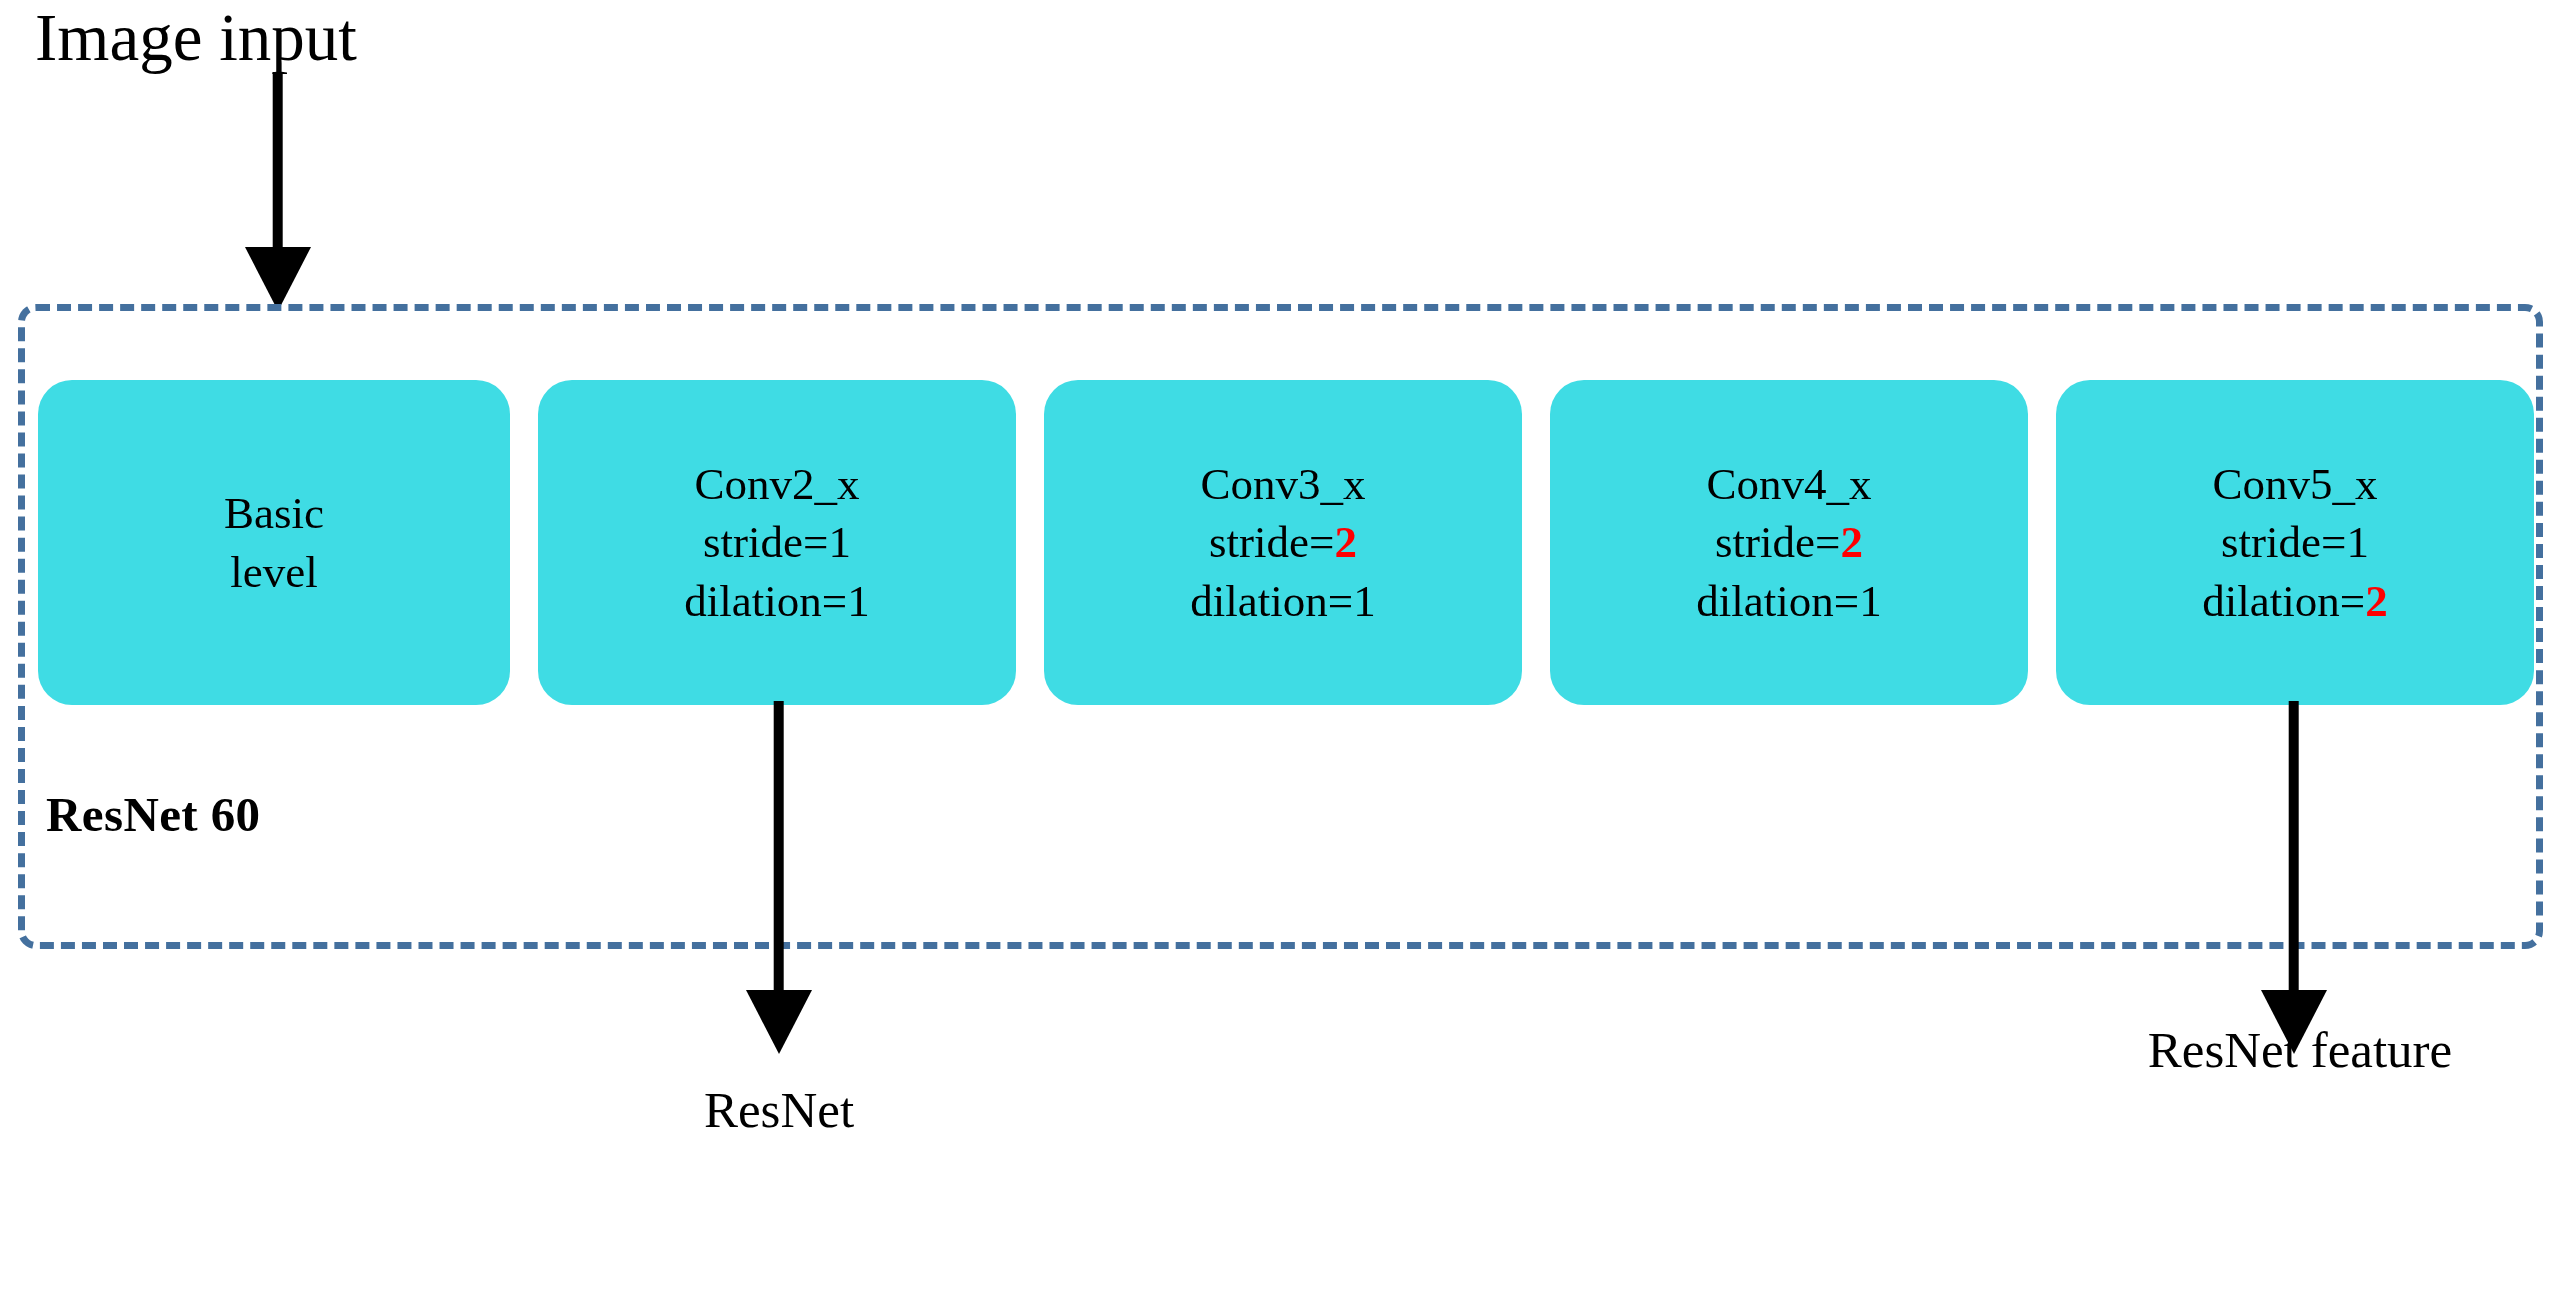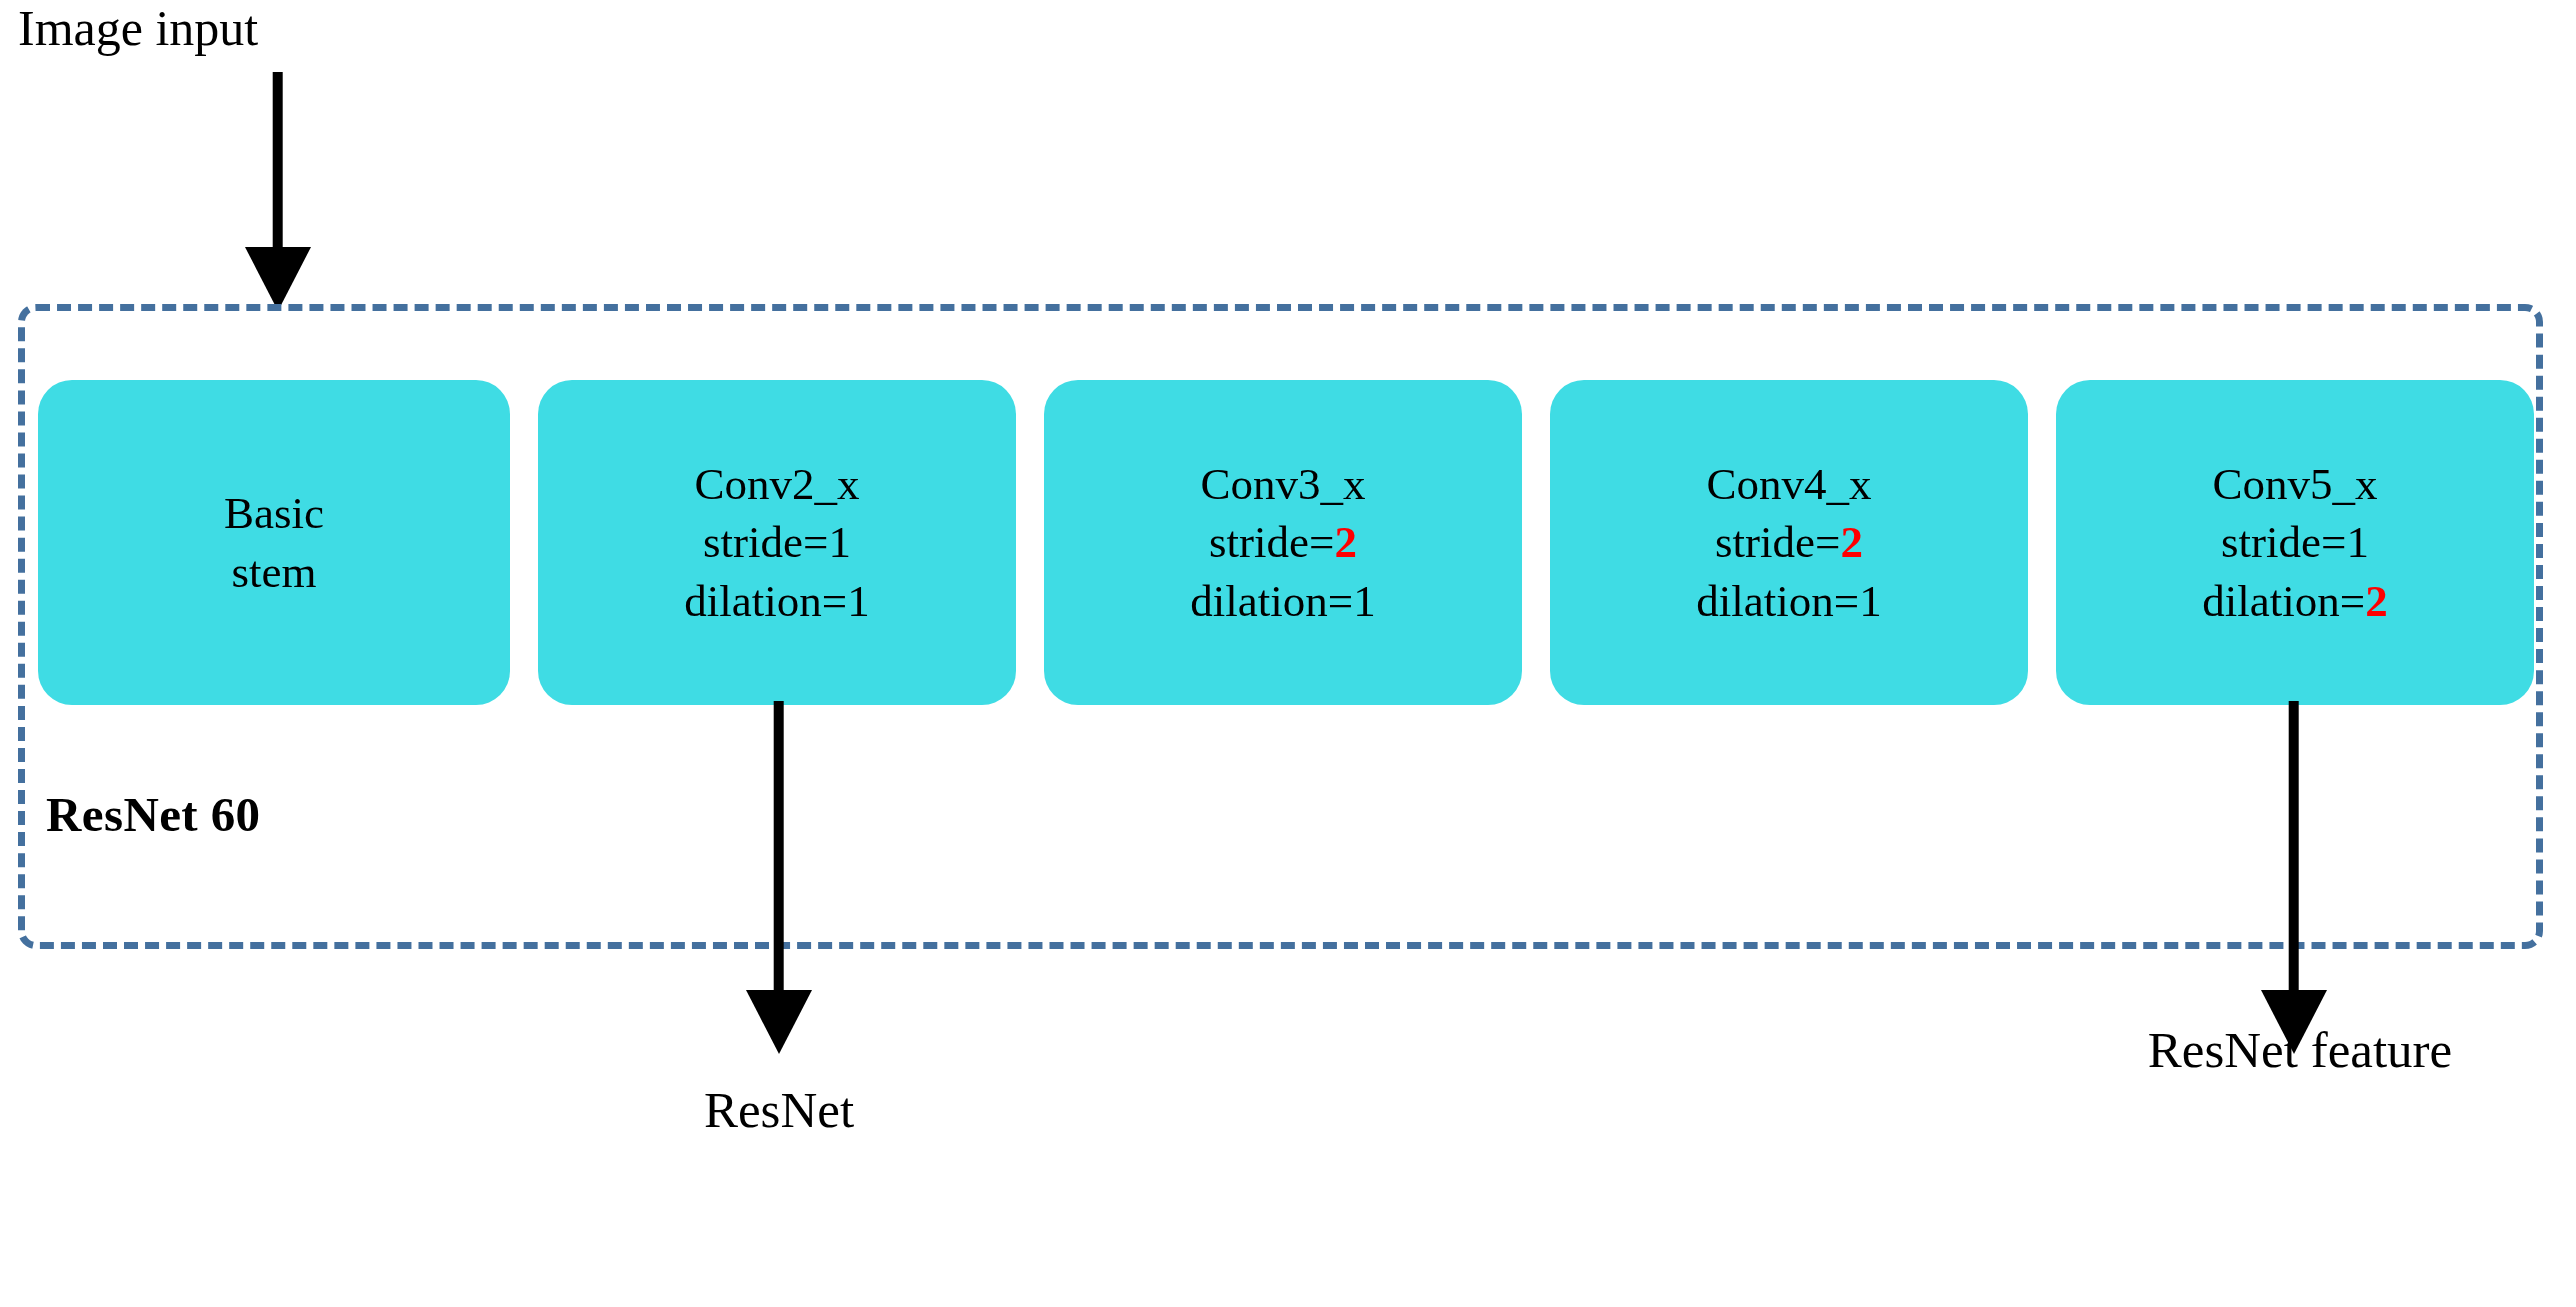--- a/index.html
+++ b/index.html
@@ -13,23 +13,23 @@
     height: 1307px;
     background: #ffffff;
     overflow: hidden;
     font-family: "Liberation Serif", "DejaVu Serif", serif;
     color: #000000;
   }
 
   
   .input-label {
     position: absolute;
-    left: 18px;
+    left: 35px;
     top: 1.6px;
-    font-size: 50px;
+    font-size: 67px;
     line-height: 1.05;
     white-space: nowrap;
     color: #000;
   }
 
   
   .arrow {
     position: absolute;
   }
   .arrow .shaft {
@@ -163,21 +163,21 @@
     <div class="shaft"></div>
     <div class="head"></div>
   </div>
 
   <div class="resnet-container"></div>
 
   <div class="stage-row">
 
     <div class="stage-box stem">
       <div class="stage-line">Basic</div>
-      <div class="stage-line">stem</div>
+      <div class="stage-line">level</div>
     </div>
 
     <div class="stage-box conv">
       <div class="stage-line">Conv2_x</div>
       <div class="stage-line">
         <span>stride=</span><span>1</span>
       </div>
       <div class="stage-line">
         <span>dilation=</span><span>1</span>
       </div>

